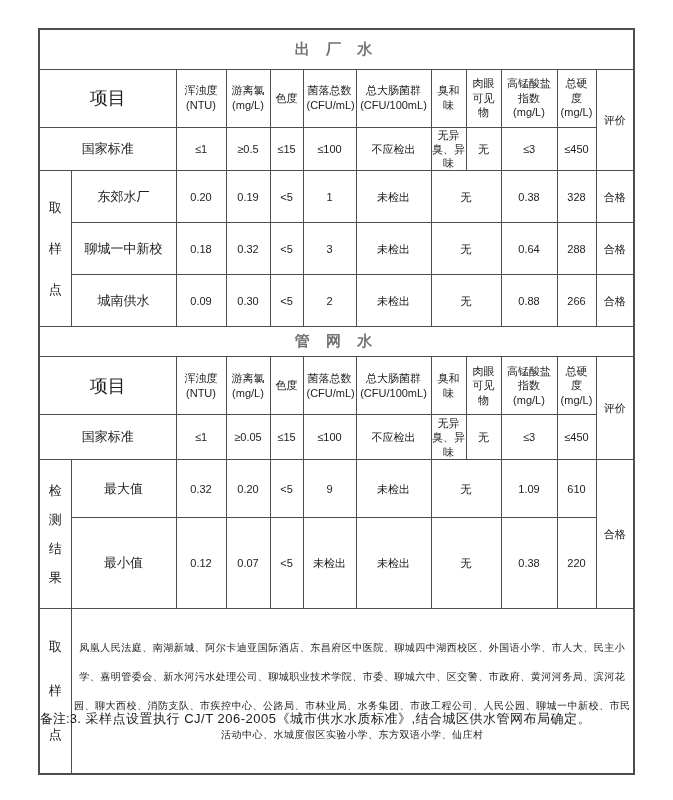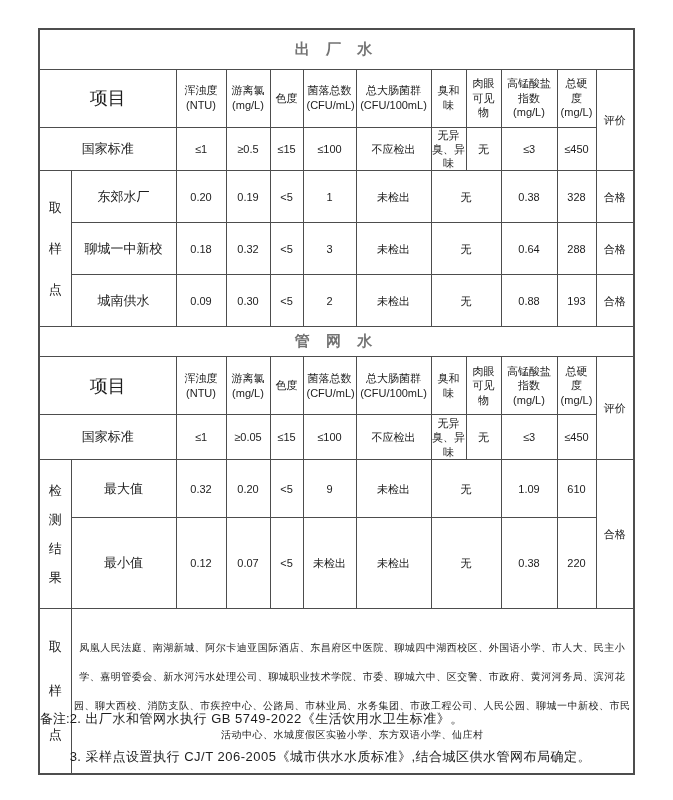--- a/index.html
+++ b/index.html
@@ -192,21 +192,21 @@
 
     <tr class="r-data">
       <td class="name">城南供水</td>
       <td class="val">0.09</td>
       <td class="val">0.30</td>
       <td class="val">&lt;5</td>
       <td class="val">2</td>
       <td class="val">未检出</td>
       <td colspan="2" class="val">无</td>
       <td class="val">0.88</td>
-      <td class="val">193</td>
+      <td class="val">266</td>
       <td class="val">合格</td>
     </tr>
 
     <tr class="r-title2">
       <td colspan="12" class="title">管 网 水</td>
     </tr>
 
     <tr class="r-hdr">
       <td colspan="2" class="hdr item">项目</td>
       <td class="hdr">
@@ -292,19 +292,18 @@
       </td>
       <td colspan="11" class="samp-text">凤凰人民法庭、南湖新城、阿尔卡迪亚国际酒店、东昌府区中医院、聊城四中湖西校区、外国语小学、市人大、民主小学、嘉明管委会、新水河污水处理公司、聊城职业技术学院、市委、聊城六中、区交警、市政府、黄河河务局、滨河花园、聊大西校、消防支队、市疾控中心、公路局、市林业局、水务集团、市政工程公司、人民公园、聊城一中新校、市民活动中心、水城度假区实验小学、东方双语小学、仙庄村</td>
     </tr>
   </tbody>
     </table>
 
   <div class="notes">
     <div class="notes-row">
       <div class="notes-label">备注:</div>
       <div class="notes-items">
-        <div class="note-line">2. 出厂水和管网水执行 GB 5749-2022《生活饮用水卫生标准》。</div>
         <div class="note-line">3. 采样点设置执行 CJ/T 206-2005《城市供水水质标准》,结合城区供水管网布局确定。</div>
       </div>
     </div>
   </div>
 
 </div>
 
 </body></html>

